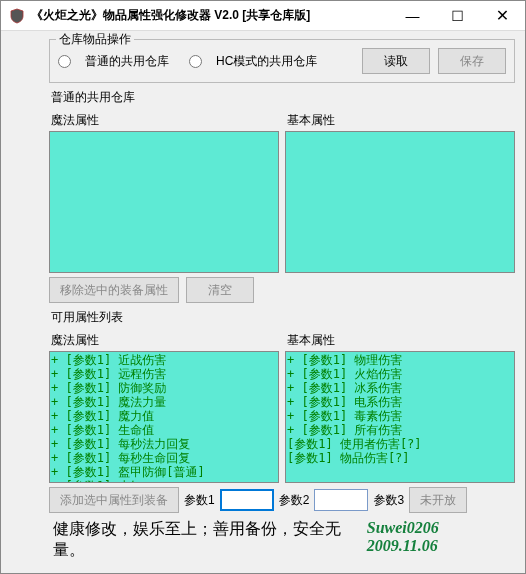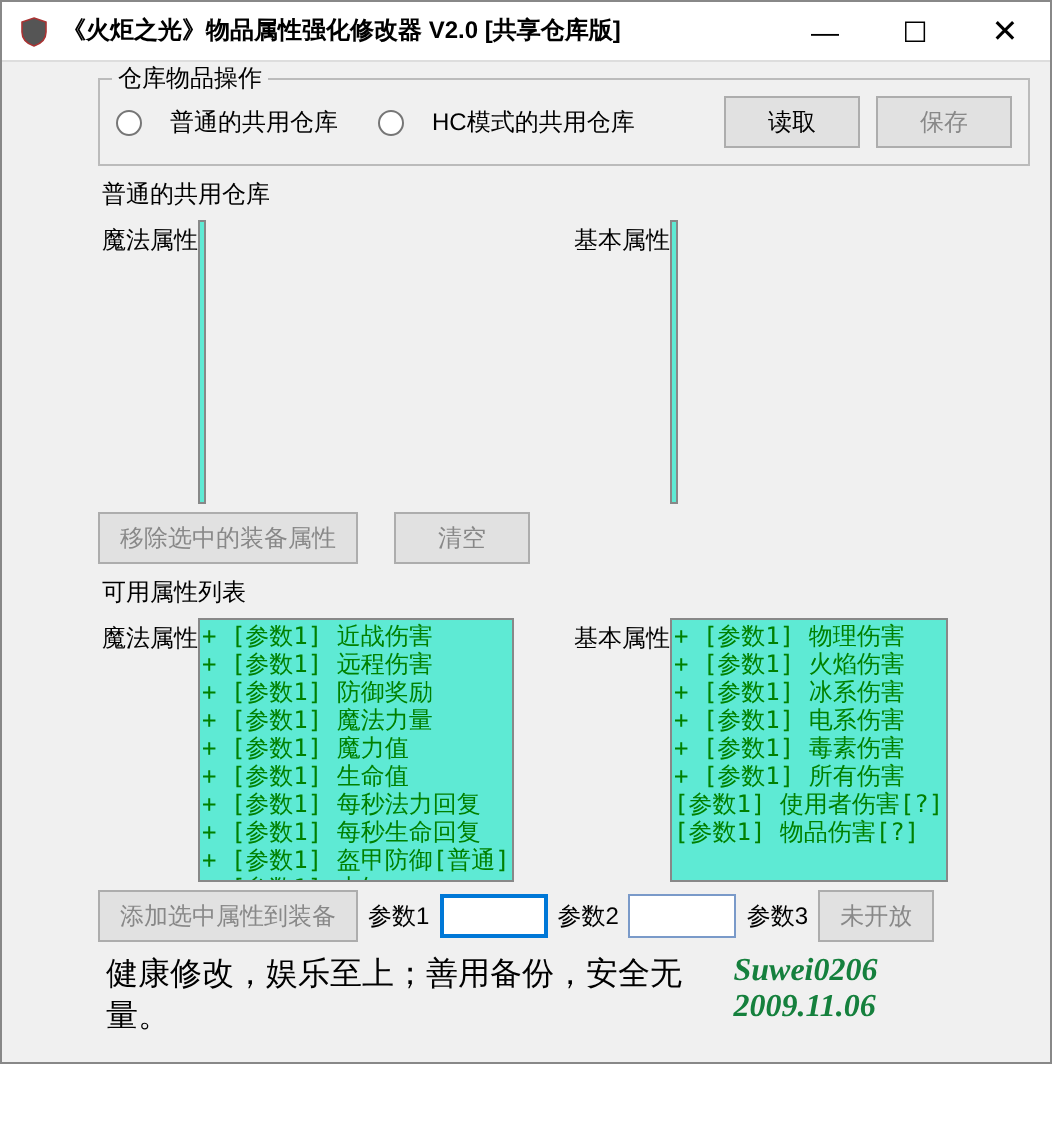--- a/index.html
+++ b/index.html
@@ -14,26 +14,26 @@
 .content { padding: 8px 10px 10px 10px; margin-left: 38px; }
 .groupbox { border: 1px solid #bbb; padding: 8px 8px 8px 8px; margin-bottom: 6px; position: relative; }
 .groupbox-title { position: absolute; top: -9px; left: 6px; background: #f0f0f0; padding: 0 3px; font-size: 12px; }
 .row1 { display: flex; align-items: center; gap: 8px; }
 .radio-wrap { display: flex; align-items: center; gap: 14px; margin-right: 12px; }
 .radio { width: 13px; height: 13px; }
 .btn { height: 26px; padding: 0 10px; min-width: 68px; background: #e1e1e1; border: 1px solid #adadad; font-size: 12px; color: #000; }
 .btn:disabled { color: #888; }
 .section-title { font-size: 12px; margin: 6px 0 4px 2px; }
 .lists-row { display: flex; gap: 6px; }
-.list-col { flex: 1; display: flex; }
+.list-col { flex: 1; display: flex; flex-direction: column; }
 .list-head { font-size: 12px; padding: 2px 0 2px 2px; }
 .listbox { border: 1px solid #888; background: #5eead4; height: 142px; overflow-y: scroll; font-size: 12px; padding: 1px; }
 .listbox.tall { height: 132px; }
 .listbox .item { white-space: nowrap; color: #008000; line-height: 14px; font-family: "SimSun", monospace; }
-.btnrow { display: flex; gap: 18px; margin-top: 4px; }
+.btnrow { display: flex; gap: 7px; margin-top: 4px; }
 .paramrow { display: flex; align-items: center; gap: 5px; margin-top: 4px; }
 .paramrow .lbl { font-size: 12px; white-space: nowrap; }
 .paramrow input[type=text] { height: 22px; border: 1px solid #7a9ac9; padding: 0 4px; font-size: 12px; }
 .paramrow input.p1 { width: 54px; border: 2px solid #0078d7; }
 .paramrow input.p23 { width: 54px; }
 .footer { display: flex; justify-content: space-between; padding: 6px 4px 2px 4px; font-size: 16px; }
 .footer .credit { color: #15803d; font-weight: bold; font-style: italic; font-family: "Times New Roman", serif; }
 .addbtn { min-width: 120px; color: #888; }
 </style>
 </head>

